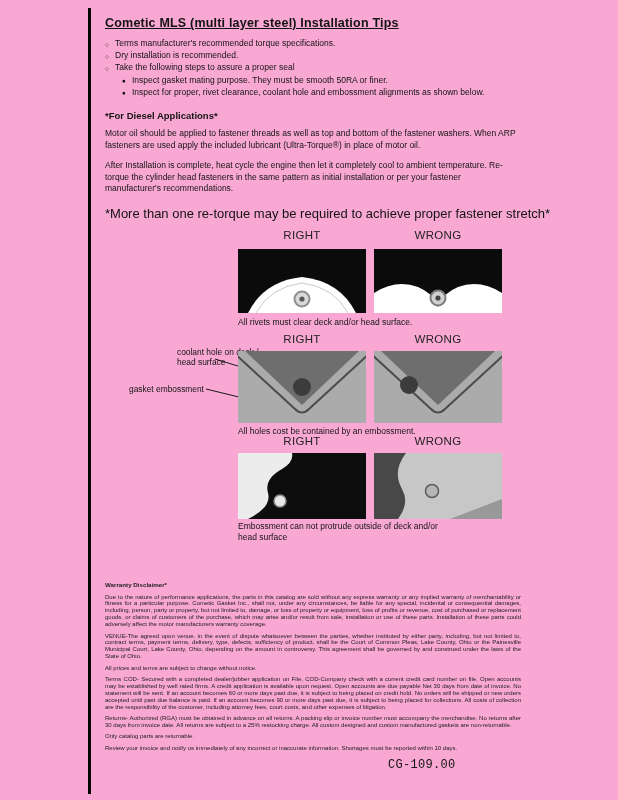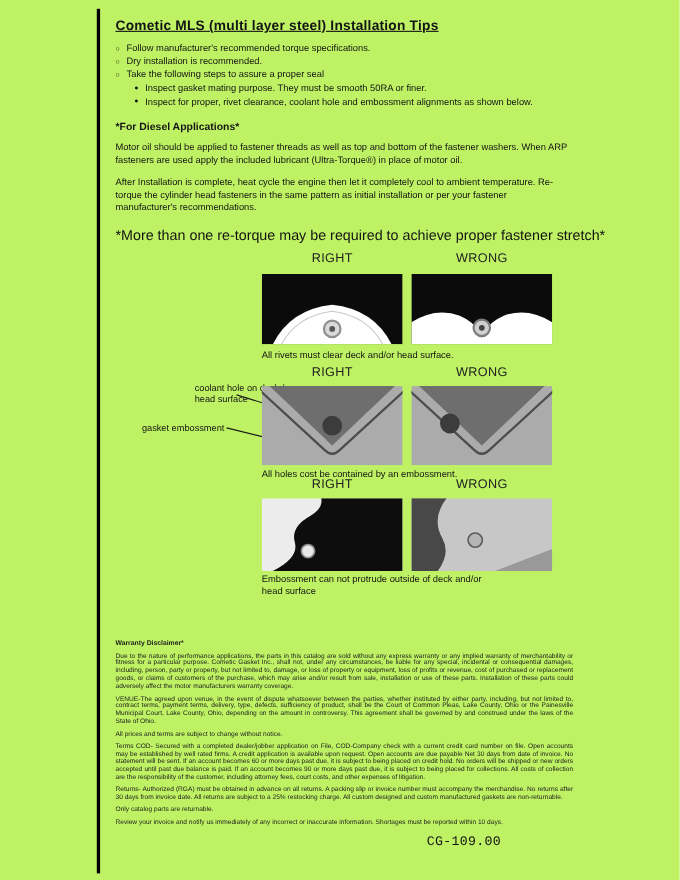--- a/index.html
+++ b/index.html
@@ -1,16 +1,16 @@
 <!DOCTYPE html>
 <html><head>
 <meta charset="utf-8">
 <style>
   html,body{margin:0;padding:0;background:#ffffff;}
-  .page{position:relative;width:618px;height:800px;background:#bef264;color:#131313;
+  .page{position:relative;width:618px;height:800px;background:#f9a8d4;color:#131313;
         font-family:"Liberation Sans",sans-serif;overflow:hidden;margin:0 auto;}
   .left-rule{position:absolute;left:88px;top:8px;width:3px;height:786px;background:#000;}
   .content{position:absolute;left:105px;top:16px;width:450px;}
   .title{font-size:12.5px;font-weight:bold;text-decoration:underline;margin-bottom:9px;letter-spacing:.2px;}
   .tips{list-style:none;margin:0;padding:0;font-size:8.5px;}
   .tips li{position:relative;line-height:9.2px;margin-bottom:3px;}
   li.b{padding-left:10px;}
   li.sb{padding-left:27px;}
   .mk{position:absolute;top:.5px;font-size:6.5px;}
   li.b .mk{left:0;}
@@ -37,21 +37,21 @@
 
 <div class="page">
   <div class="left-rule"></div>
 
   <div class="content">
     <div class="title">Cometic MLS (multi layer steel) Installation Tips</div>
 
     <ul class="tips">
       <li class="b">
         <span class="mk">○</span>
-        <span>Follow manufacturer's recommended torque specifications.</span>
+        <span>Terms manufacturer's recommended torque specifications.</span>
       </li>
       <li class="b">
         <span class="mk">○</span>
         <span>Dry installation is recommended.</span>
       </li>
       <li class="b">
         <span class="mk">○</span>
         <span>Take the following steps to assure a proper seal</span>
       </li>
       <li class="sb">

